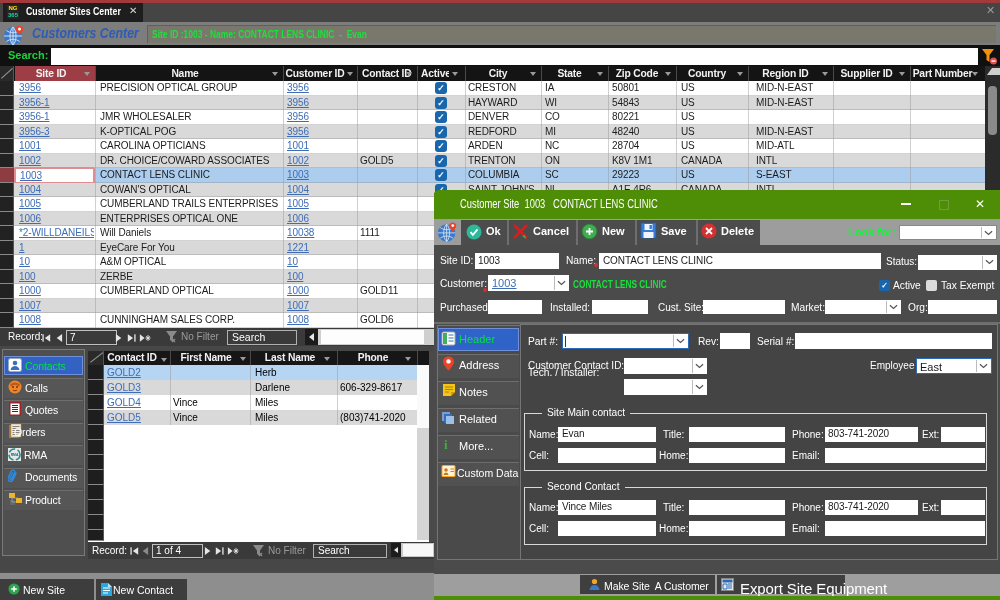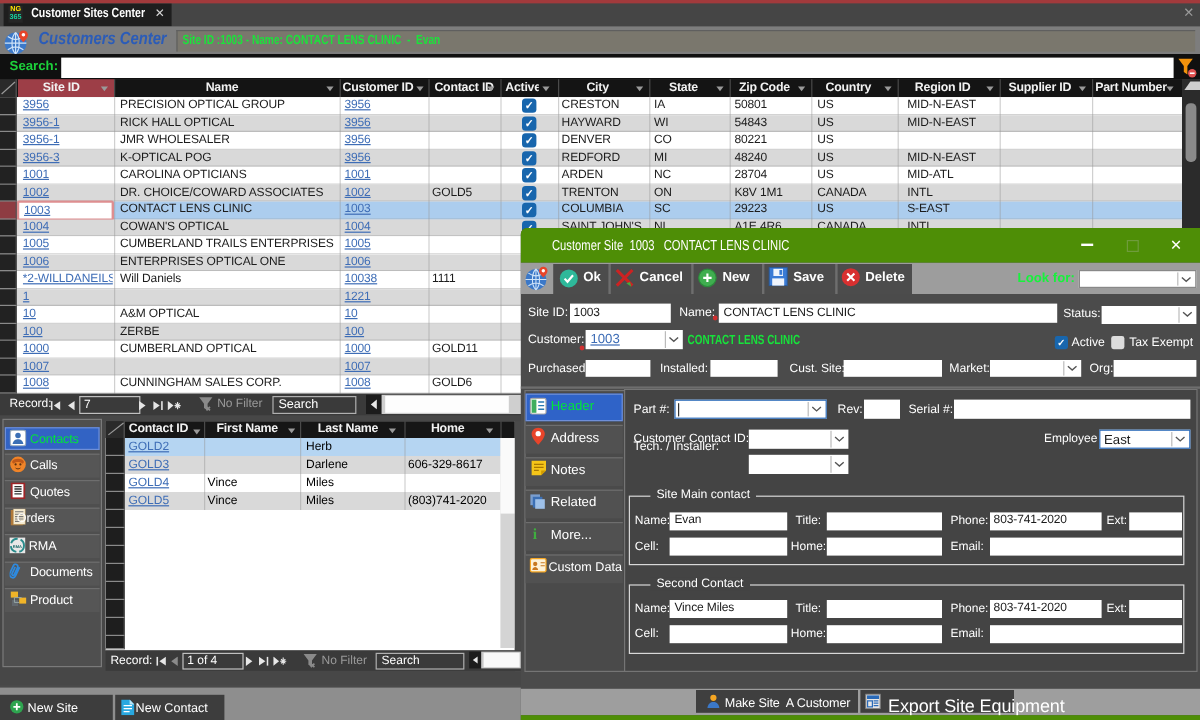--- a/index.html
+++ b/index.html
@@ -103,21 +103,20 @@
     <span class="cc lk">3956</span>
     <span class="chk">✓</span>
     <span class="cy">CRESTON</span>
     <span class="cst">IA</span>
     <span class="cz">50801</span>
     <span class="cco">US</span>
     <span class="cr">MID-N-EAST</span>
   </div>
 <div class="grow" style="top:95.5px;background:#d9d9d9">
     <span class="cs lk">3956-1</span>
-    <span class="cn">RICK HALL OPTICAL</span>
     <span class="cc lk">3956</span>
     <span class="chk">✓</span>
     <span class="cy">HAYWARD</span>
     <span class="cst">WI</span>
     <span class="cz">54843</span>
     <span class="cco">US</span>
     <span class="cr">MID-N-EAST</span>
   </div>
 <div class="grow" style="top:110px;background:#fff">
     <span class="cs lk">3956-1</span>
@@ -198,20 +197,21 @@
     <span class="cc lk">1006</span>
   </div>
 <div class="grow" style="top:226px;background:#fff">
     <span class="cs lk">*2-WILLDANEILS</span>
     <span class="cn">Will Daniels</span>
     <span class="cc lk">10038</span>
     <span class="ct">1111</span>
   </div>
 <div class="grow" style="top:240.5px;background:#d9d9d9">
     <span class="cs lk">1</span>
+    <span class="cn">EyeCare For You</span>
     <span class="cc lk">1221</span>
   </div>
 <div class="grow" style="top:255px;background:#fff">
     <span class="cs lk">10</span>
     <span class="cn">A&amp;M OPTICAL</span>
     <span class="cc lk">10</span>
   </div>
 <div class="grow" style="top:269.5px;background:#d9d9d9">
     <span class="cs lk">100</span>
     <span class="cn">ZERBE</span>
@@ -357,21 +357,21 @@
 <div class="a" style="left:88px;top:351px;width:16px;height:13.5px;background:#2a2a2a;border-right:1px solid #555;box-sizing:border-box">
  <div class="a" style="left:2px;top:11px;width:16px;height:1px;background:#9a9a9a;transform:rotate(-38deg);transform-origin:0 0"></div>
 </div>
 <div class="a" style="left:170px;top:351px;width:1px;height:13.5px;background:#4a4a4a"></div>
 <div class="a" style="left:250px;top:351px;width:1px;height:13.5px;background:#4a4a4a"></div>
 <div class="a" style="left:337px;top:351px;width:1px;height:13.5px;background:#4a4a4a"></div>
 <div class="a" style="left:417px;top:351px;width:1px;height:13.5px;background:#4a4a4a"></div>
 <div class="hcell" style="left:104px;top:352px;width:56px">Contact ID</div>
 <div class="hcell" style="left:170px;top:352px;width:72px">First Name</div>
 <div class="hcell" style="left:250px;top:352px;width:80px">Last Name</div>
-<div class="hcell" style="left:337px;top:352px;width:72px">Home</div>
+<div class="hcell" style="left:337px;top:352px;width:72px">Phone</div>
 <div class="farr" style="left:161px;top:357.5px"></div>
 <div class="farr" style="left:240px;top:357px"></div>
 <div class="farr" style="left:324px;top:357px"></div>
 <div class="farr" style="left:405px;top:357px"></div>
 
 <div class="a" style="left:104px;top:364.5px;width:349px;height:15px;background:#b5d5f2;font-size:10px;line-height:15px">
     <span class="lk a" style="left:3px">GOLD2</span>
     <span class="a" style="left:151px">Herb</span>
   </div>
 <div class="a" style="left:104px;top:379.5px;width:313px;height:15px;background:#d9d9d9;font-size:10px;line-height:15px">

